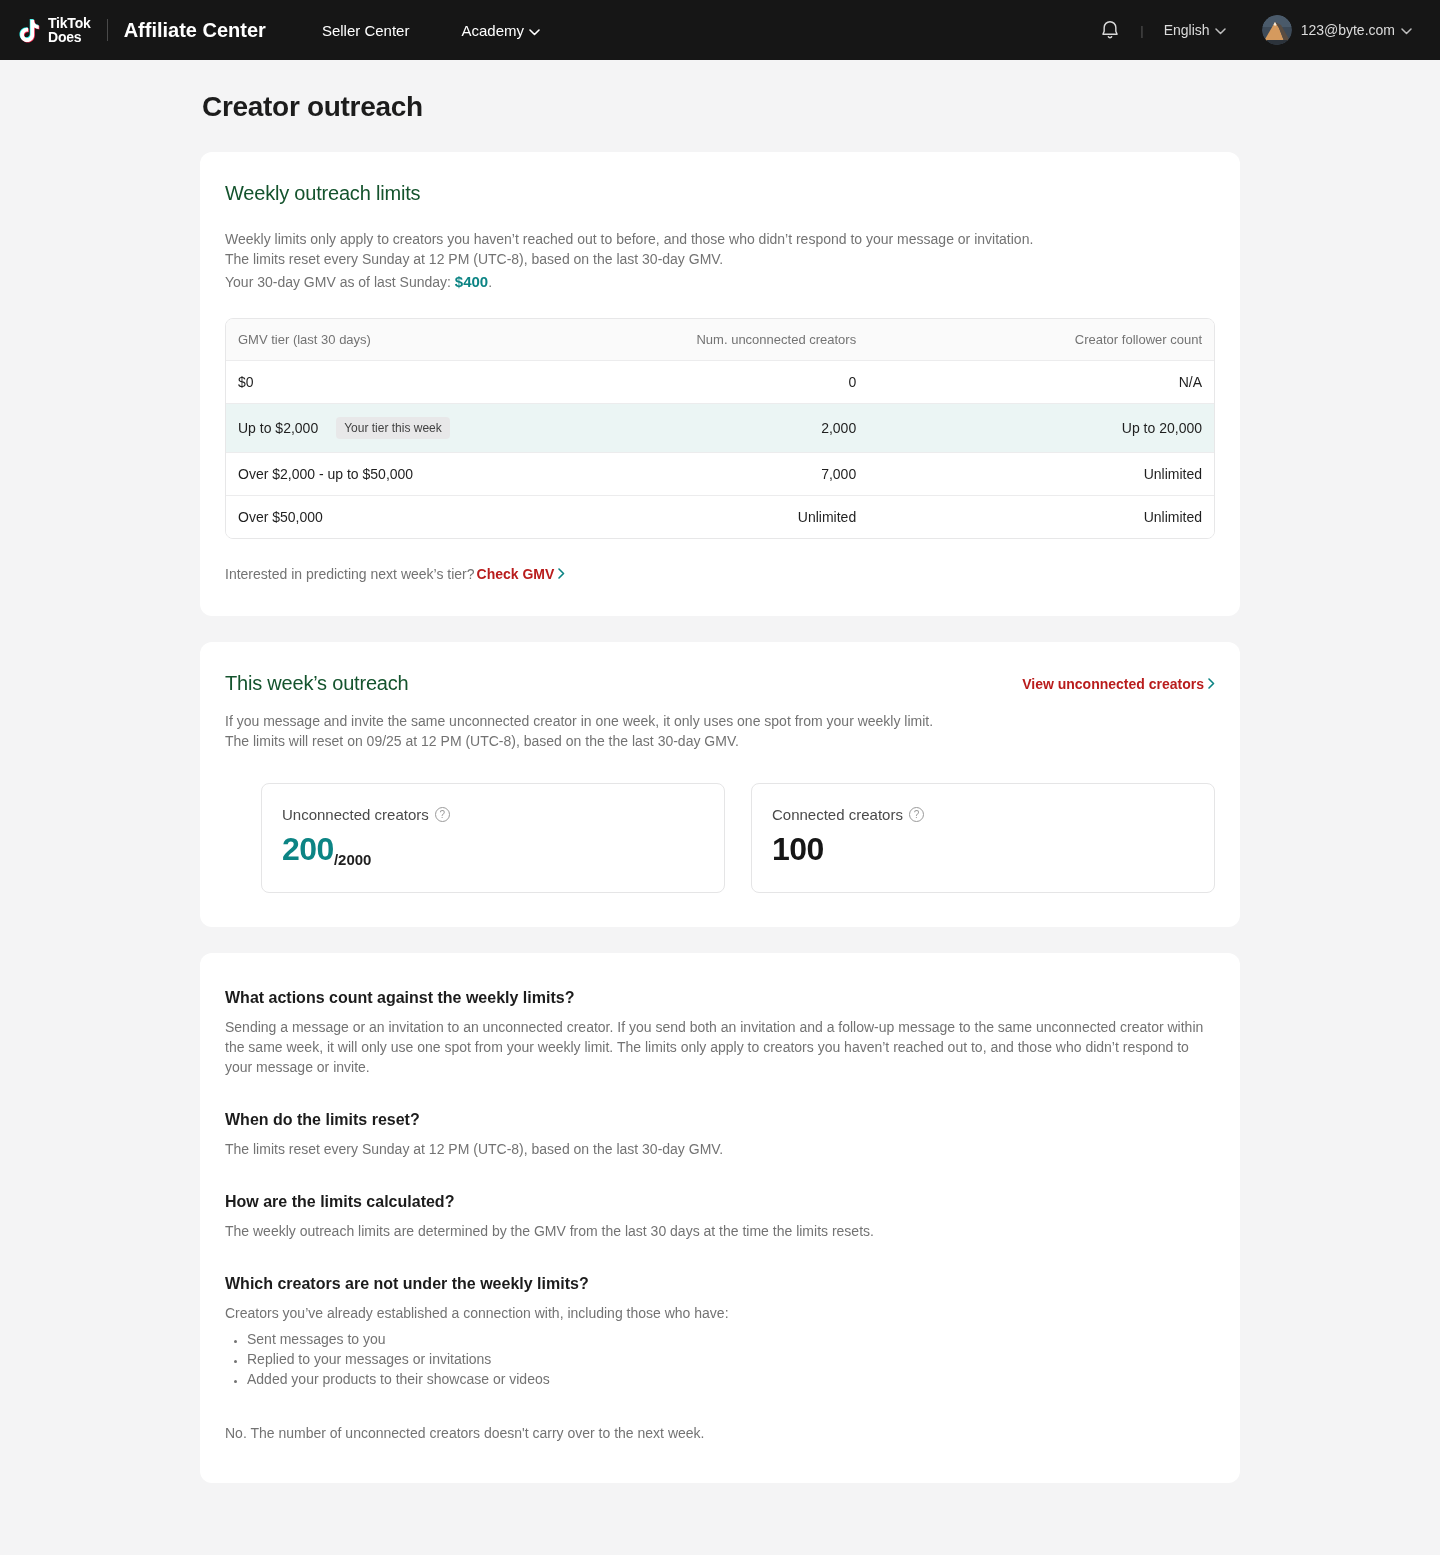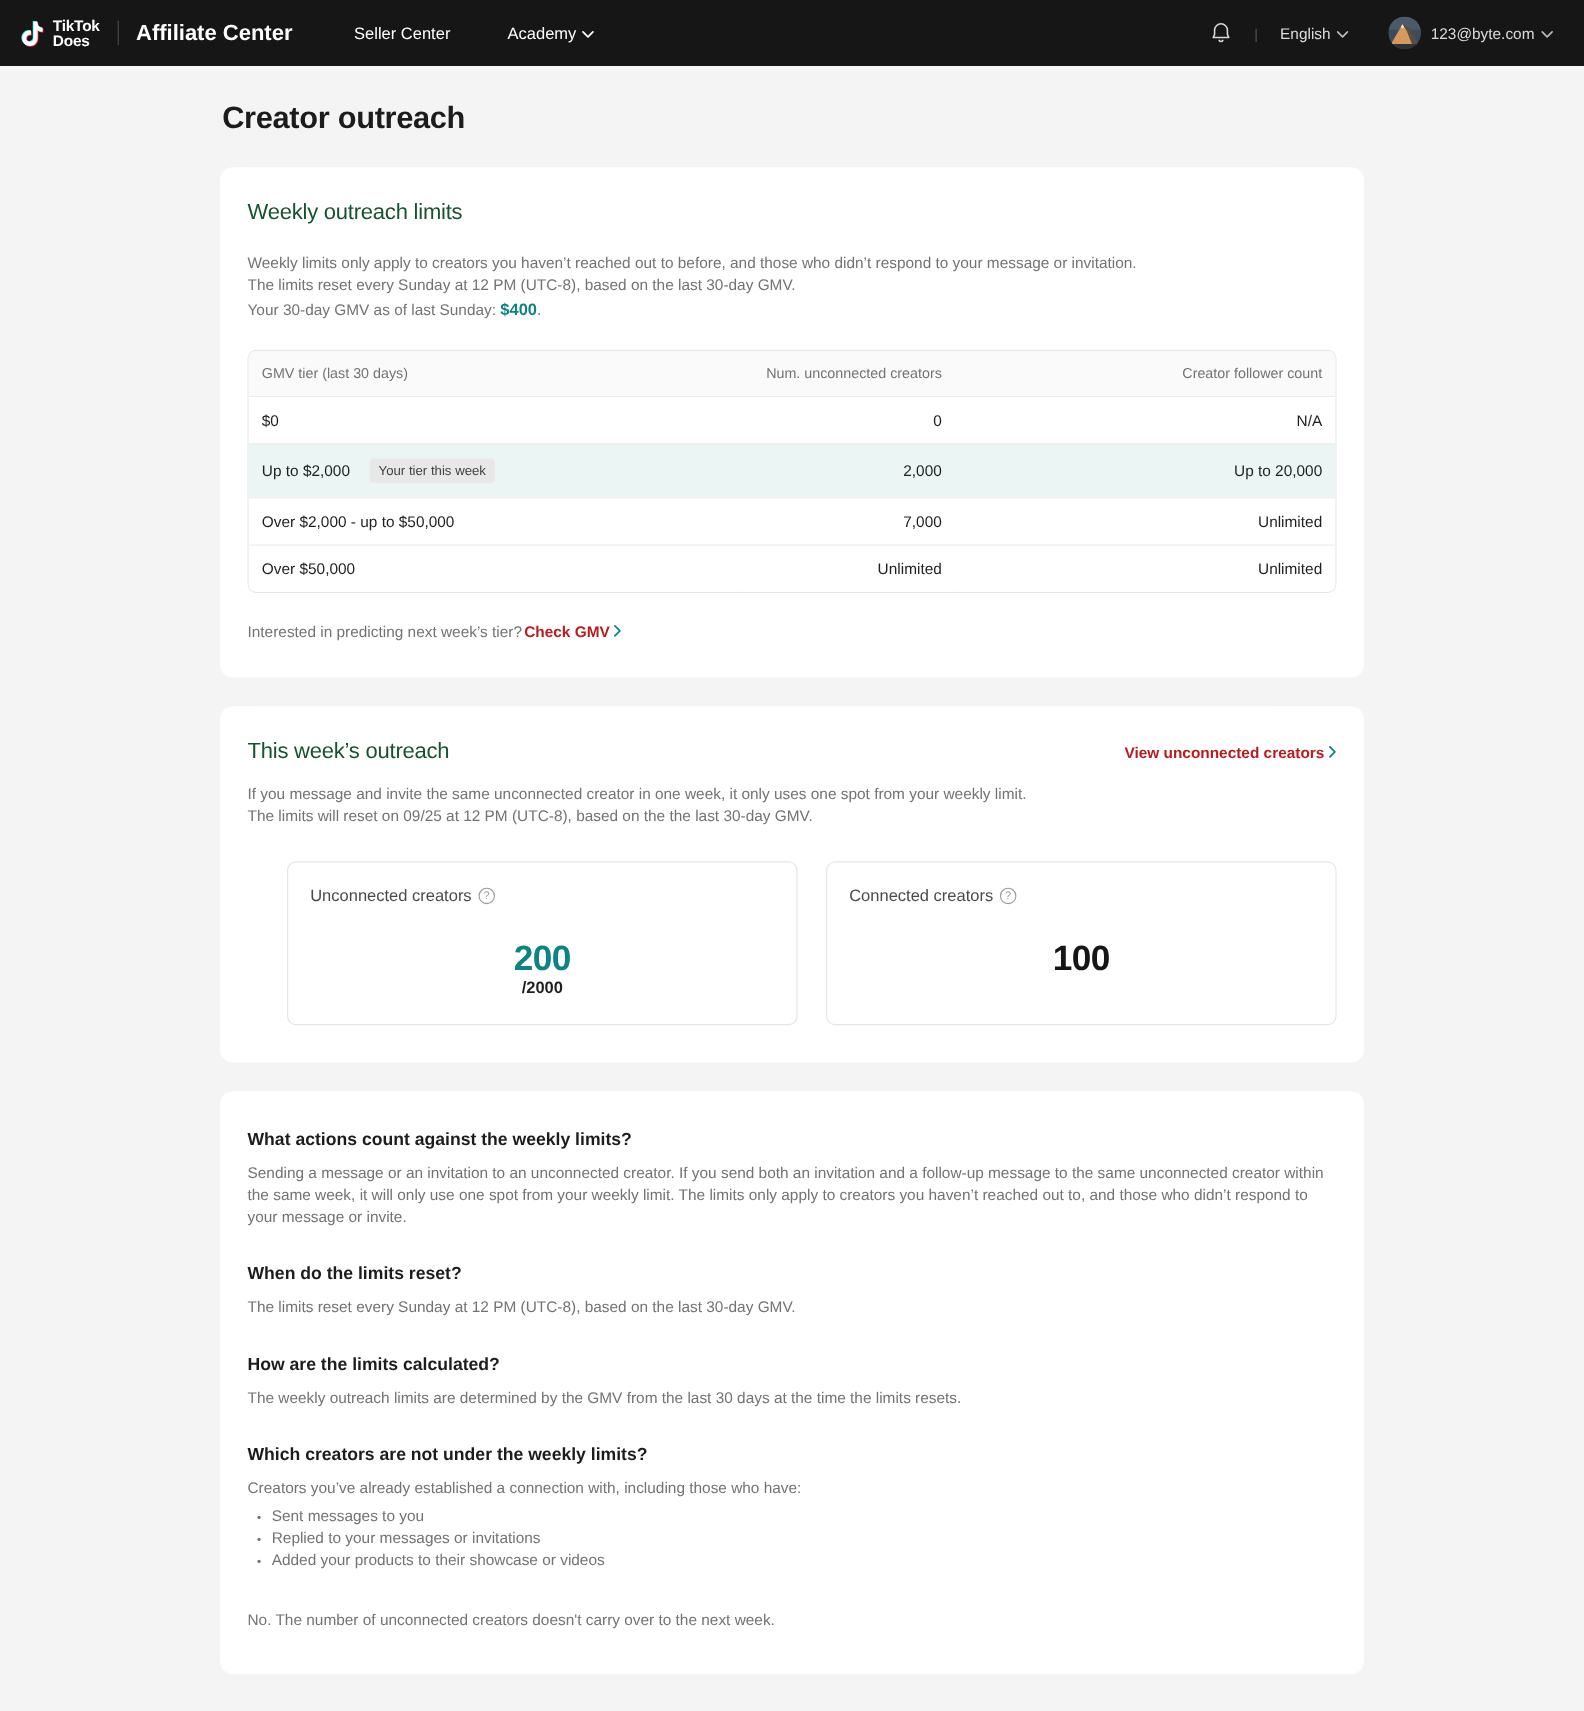--- a/index.html
+++ b/index.html
@@ -98,21 +98,21 @@
   .stat-label { font-size: 15px; color: #4a4a4a; display: flex; align-items: center; gap: 6px; }
   .help-icon {
     width: 15px; height: 15px;
     border: 1px solid #9a9a9a;
     border-radius: 50%;
     color: #9a9a9a;
     font-size: 10px;
     display: inline-flex; align-items: center; justify-content: center;
     cursor: pointer;
   }
-  .stat-value-row { margin-top: 30px; display: flex; align-items: center; flex-direction: column; }
+  .stat-value-row { margin-top: 8px; display: flex; align-items: flex-end; }
   .stat-value { font-size: 32px; font-weight: 700; letter-spacing: -0.5px; }
   .stat-value.teal { color: #0c8484; }
   .stat-value.dark { color: #161616; }
   .stat-total { font-size: 15px; font-weight: 600; color: #1f1f1f; }
 
   
   .faq-card { padding: 36px 25px 40px; }
   .faq-item { margin-bottom: 34px; }
   .faq-item:last-child { margin-bottom: 0; }
   .faq-q { font-size: 16px; font-weight: 700; color: #1c1c1c; margin: 0 0 10px; }

